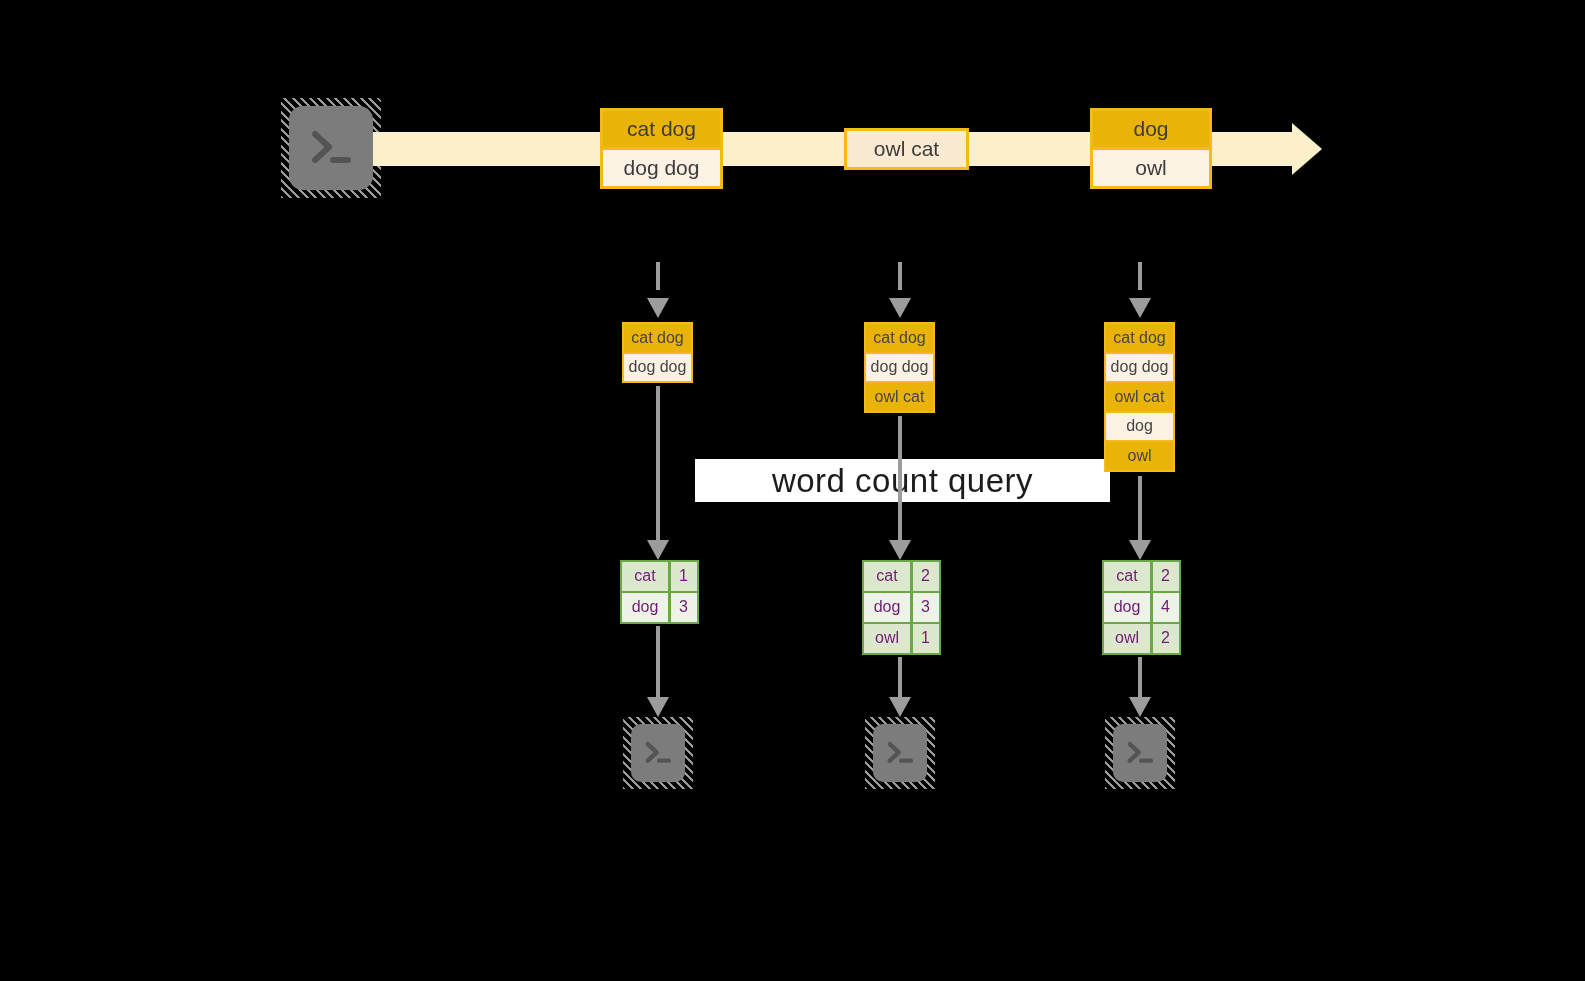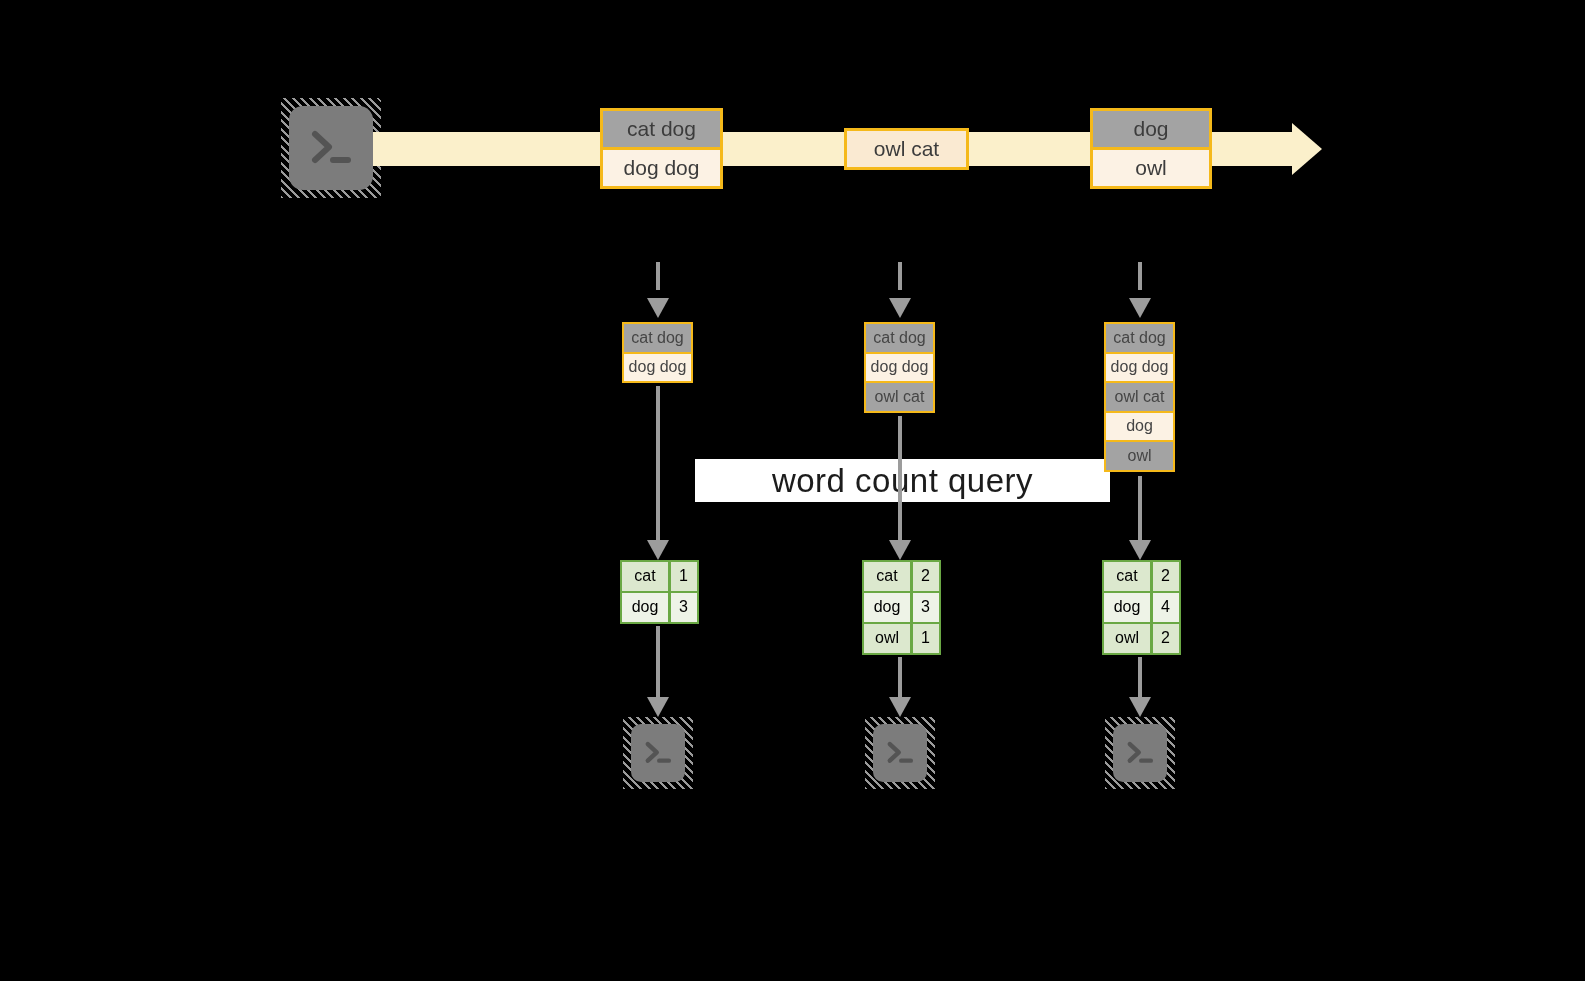--- a/index.html
+++ b/index.html
@@ -15,21 +15,21 @@
   
   .stream-band{background:#fbf0cb;}
   .stream-head{width:0;height:0;border-top:26px solid transparent;
                border-bottom:26px solid transparent;border-left:30px solid #fbf0cb;}
 
   
   .batch{border:3px solid #f5b91a;display:flex;flex-direction:column;z-index:4;box-sizing:content-box;}
   .bcell{height:36px;display:flex;align-items:center;justify-content:center;
          font-size:21px;color:#3c3c3c;}
   .bcell + .bcell{border-top:3px solid #f5b91a;}
-  .p-dark{background:#a3a3a3;}
+  .p-dark{background:#eab308;}
   .p-light{background:#fcf2e4;}
   .p-mid{background:#faead2;}
 
   
   .stack{border:2.5px solid #f5b91a;display:flex;flex-direction:column;z-index:3;}
   .scell{height:27.5px;display:flex;align-items:center;justify-content:center;
          font-size:16px;color:#454545;}
   .scell + .scell{border-top:2.5px solid #f5b91a;}
 
   
@@ -38,21 +38,21 @@
          border-top:20px solid #9c9c9c;z-index:2;}
 
   
   .querybox{background:#ffffff;z-index:1;display:flex;align-items:center;justify-content:center;
             font-size:33px;font-weight:300;color:#1c1c1c;letter-spacing:.5px;}
 
   
   .gtable{display:grid;grid-template-columns:46px 26px;gap:2.5px;background:#6aa844;
           border:2.5px solid #6aa844;z-index:3;}
   .gcell{height:28.5px;display:flex;align-items:center;justify-content:center;
-         font-size:16px;color:#000000;}
+         font-size:16px;color:#701a75;}
   .g-dark{background:#dce8ce;}
   .g-light{background:#eef3e7;}
 </style>
 </head>
 <body>
 
 <div class="canvas">
 
   <div class="abs term-outer" style="left:281px;top:98px;width:100px;height:100px;">
     <div class="term-inner" style="left:8px;top:8px;width:84px;height:84px;">

